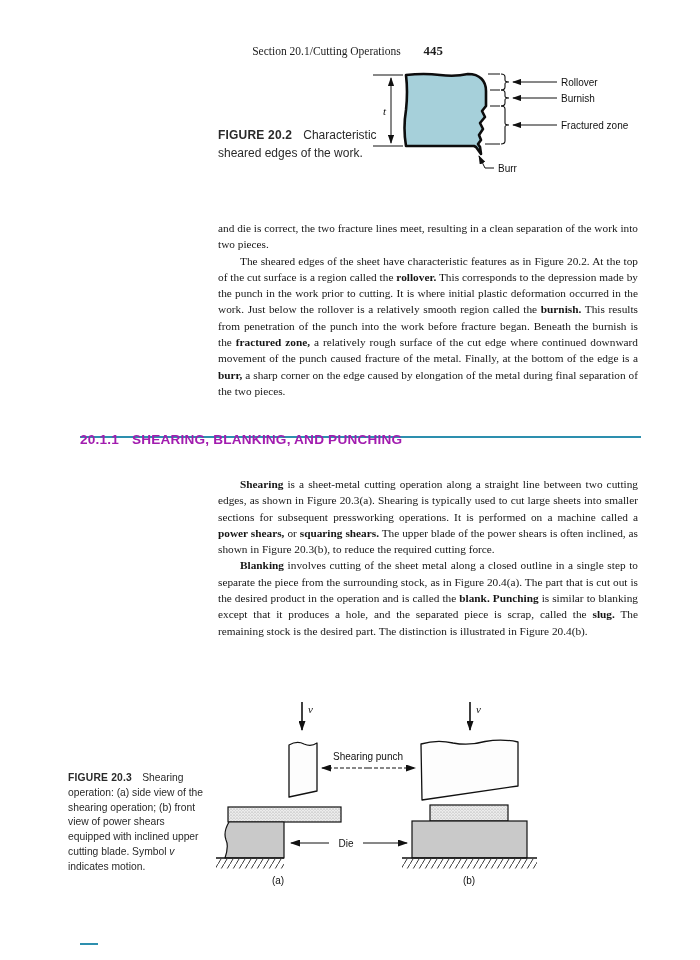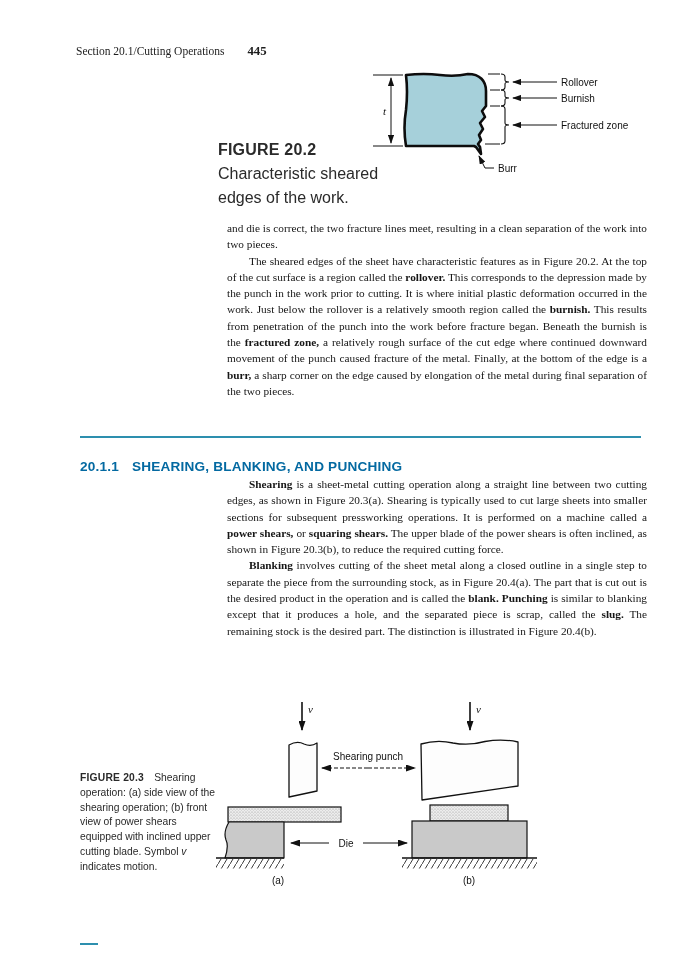--- a/index.html
+++ b/index.html
@@ -1,50 +1,50 @@
 <!DOCTYPE html>
 <html><head>
 <meta charset="utf-8">
 <style>
   html,body{margin:0;padding:0;background:#e9e9e9;}
   .page{position:relative;width:700px;height:960px;background:#ffffff;margin:0 auto;
         font-family:"Liberation Serif",serif;color:#1b1b1b;overflow:hidden;}
 
   
-  .runhead{position:absolute;top:44px;left:76px;width:563px;text-align:left;
+  .runhead{position:absolute;top:44px;left:66px;width:563px;text-align:center;
            font-size:11.5px;color:#1d1d1d;}
   .runhead .pagenum{font-weight:bold;font-size:12.8px;margin-left:20px;}
 
   
   .figsvg{position:absolute;}
   #fig2svg{left:364px;top:64px;}
   #fig3svg{left:212px;top:694px;}
 
   
   .cap{position:absolute;font-family:"Liberation Sans",sans-serif;color:#2a2a2a;}
   .cap .b{font-weight:700;letter-spacing:.2px;margin-right:5px;}
   .cap .i{font-style:italic;}
-  #cap2{left:218px;top:138px;width:168px;font-size:16px;line-height:1.5;}
-  #cap3{left:80px;top:771px;width:141px;font-size:10.3px;line-height:1.44;}
+  #cap2{left:218px;top:126px;width:168px;font-size:12px;line-height:1.5;}
+  #cap3{left:68px;top:771px;width:141px;font-size:10.3px;line-height:1.44;}
 
   
-  .body{position:absolute;left:227px;width:420px;font-size:11.3px;line-height:16.3px;
+  .body{position:absolute;left:218px;width:420px;font-size:11.3px;line-height:16.3px;
         text-align:justify;color:#161616;}
   .body p{margin:0;}
   .body p.ind{text-indent:22px;}
   .bi{font-weight:bold;}
   .i{font-style:italic;}
   .b{font-weight:bold;}
   #body1{top:220px;}
   #body2{top:476px;}
 
   
   .rule{position:absolute;left:80px;top:436px;width:561px;height:2px;background:#2d8fae;}
-  .h2{position:absolute;left:80px;top:459px;font-family:"Liberation Sans",sans-serif;
-      font-weight:700;font-size:13.6px;color:#0369a1;letter-spacing:.2px;}
+  .h2{position:absolute;left:80px;top:432px;font-family:"Liberation Sans",sans-serif;
+      font-weight:700;font-size:13.6px;color:#a21caf;letter-spacing:.2px;}
   .h2 .ttl{margin-left:13px;}
 
   .footmark{position:absolute;left:80px;top:943px;width:18px;height:2px;background:#2d8fae;}
 
   svg text{font-family:"Liberation Sans",sans-serif;fill:#111;}
   svg text.ser{font-family:"Liberation Serif",serif;font-style:italic;}
 </style>
 </head>
 <body>
 

